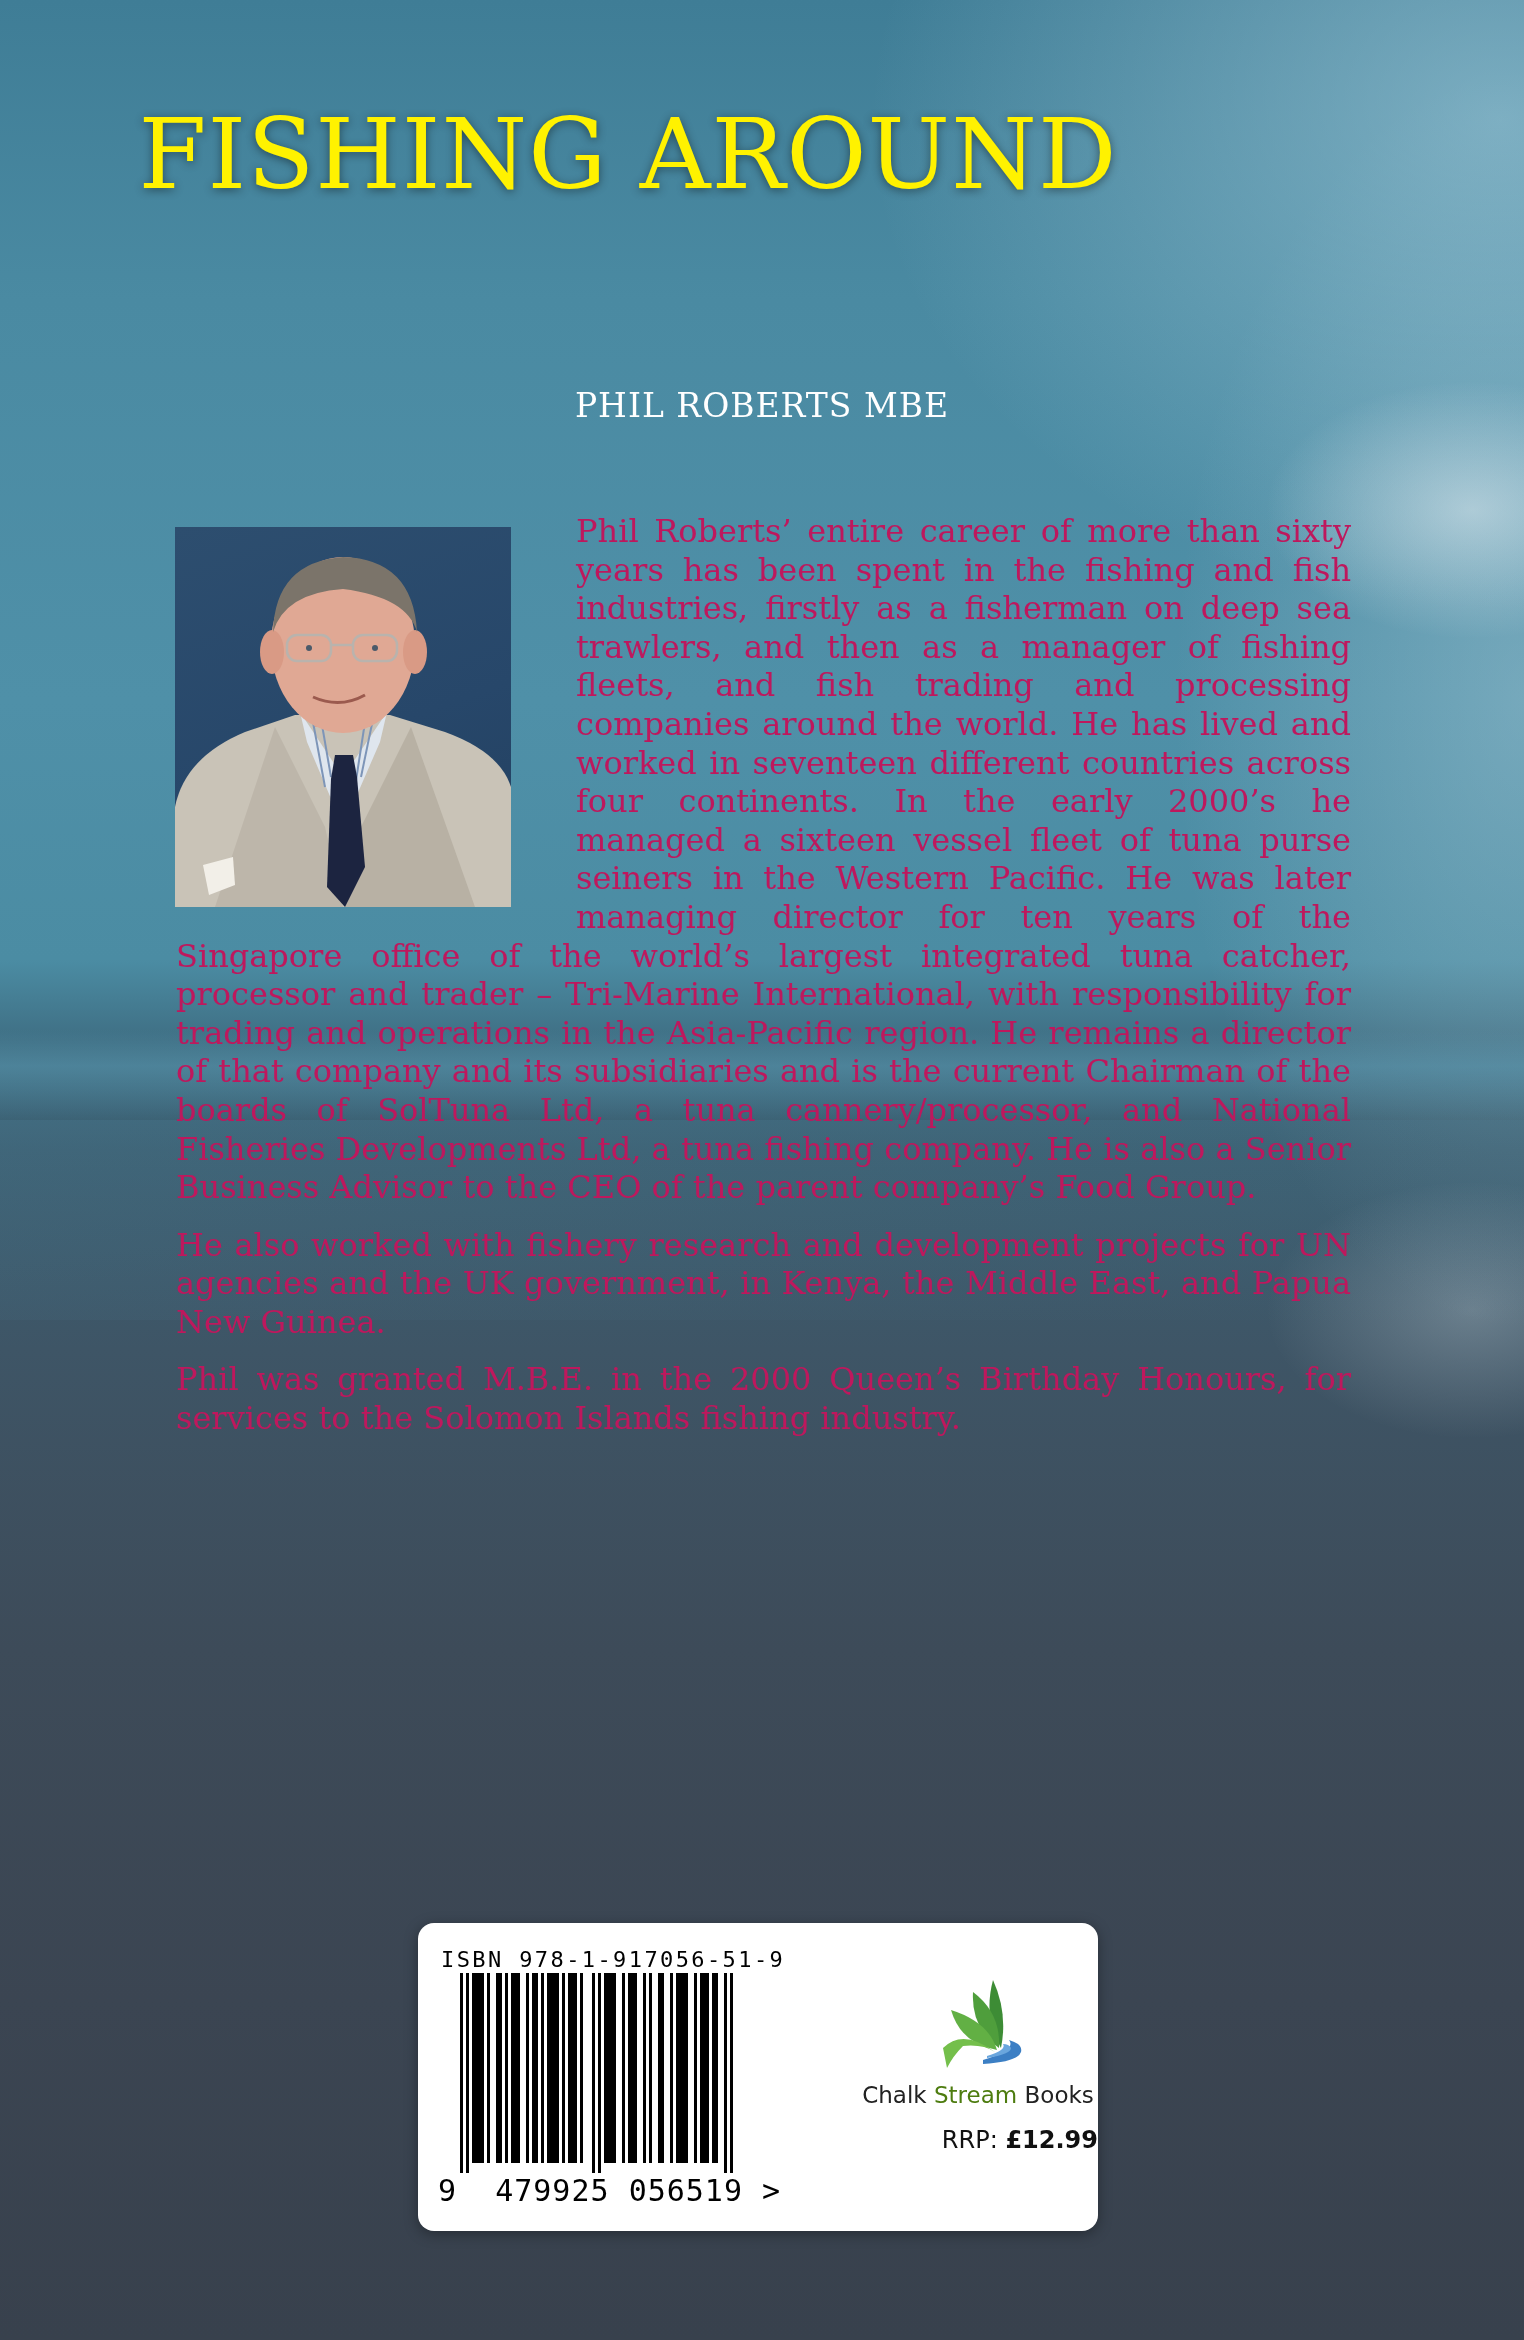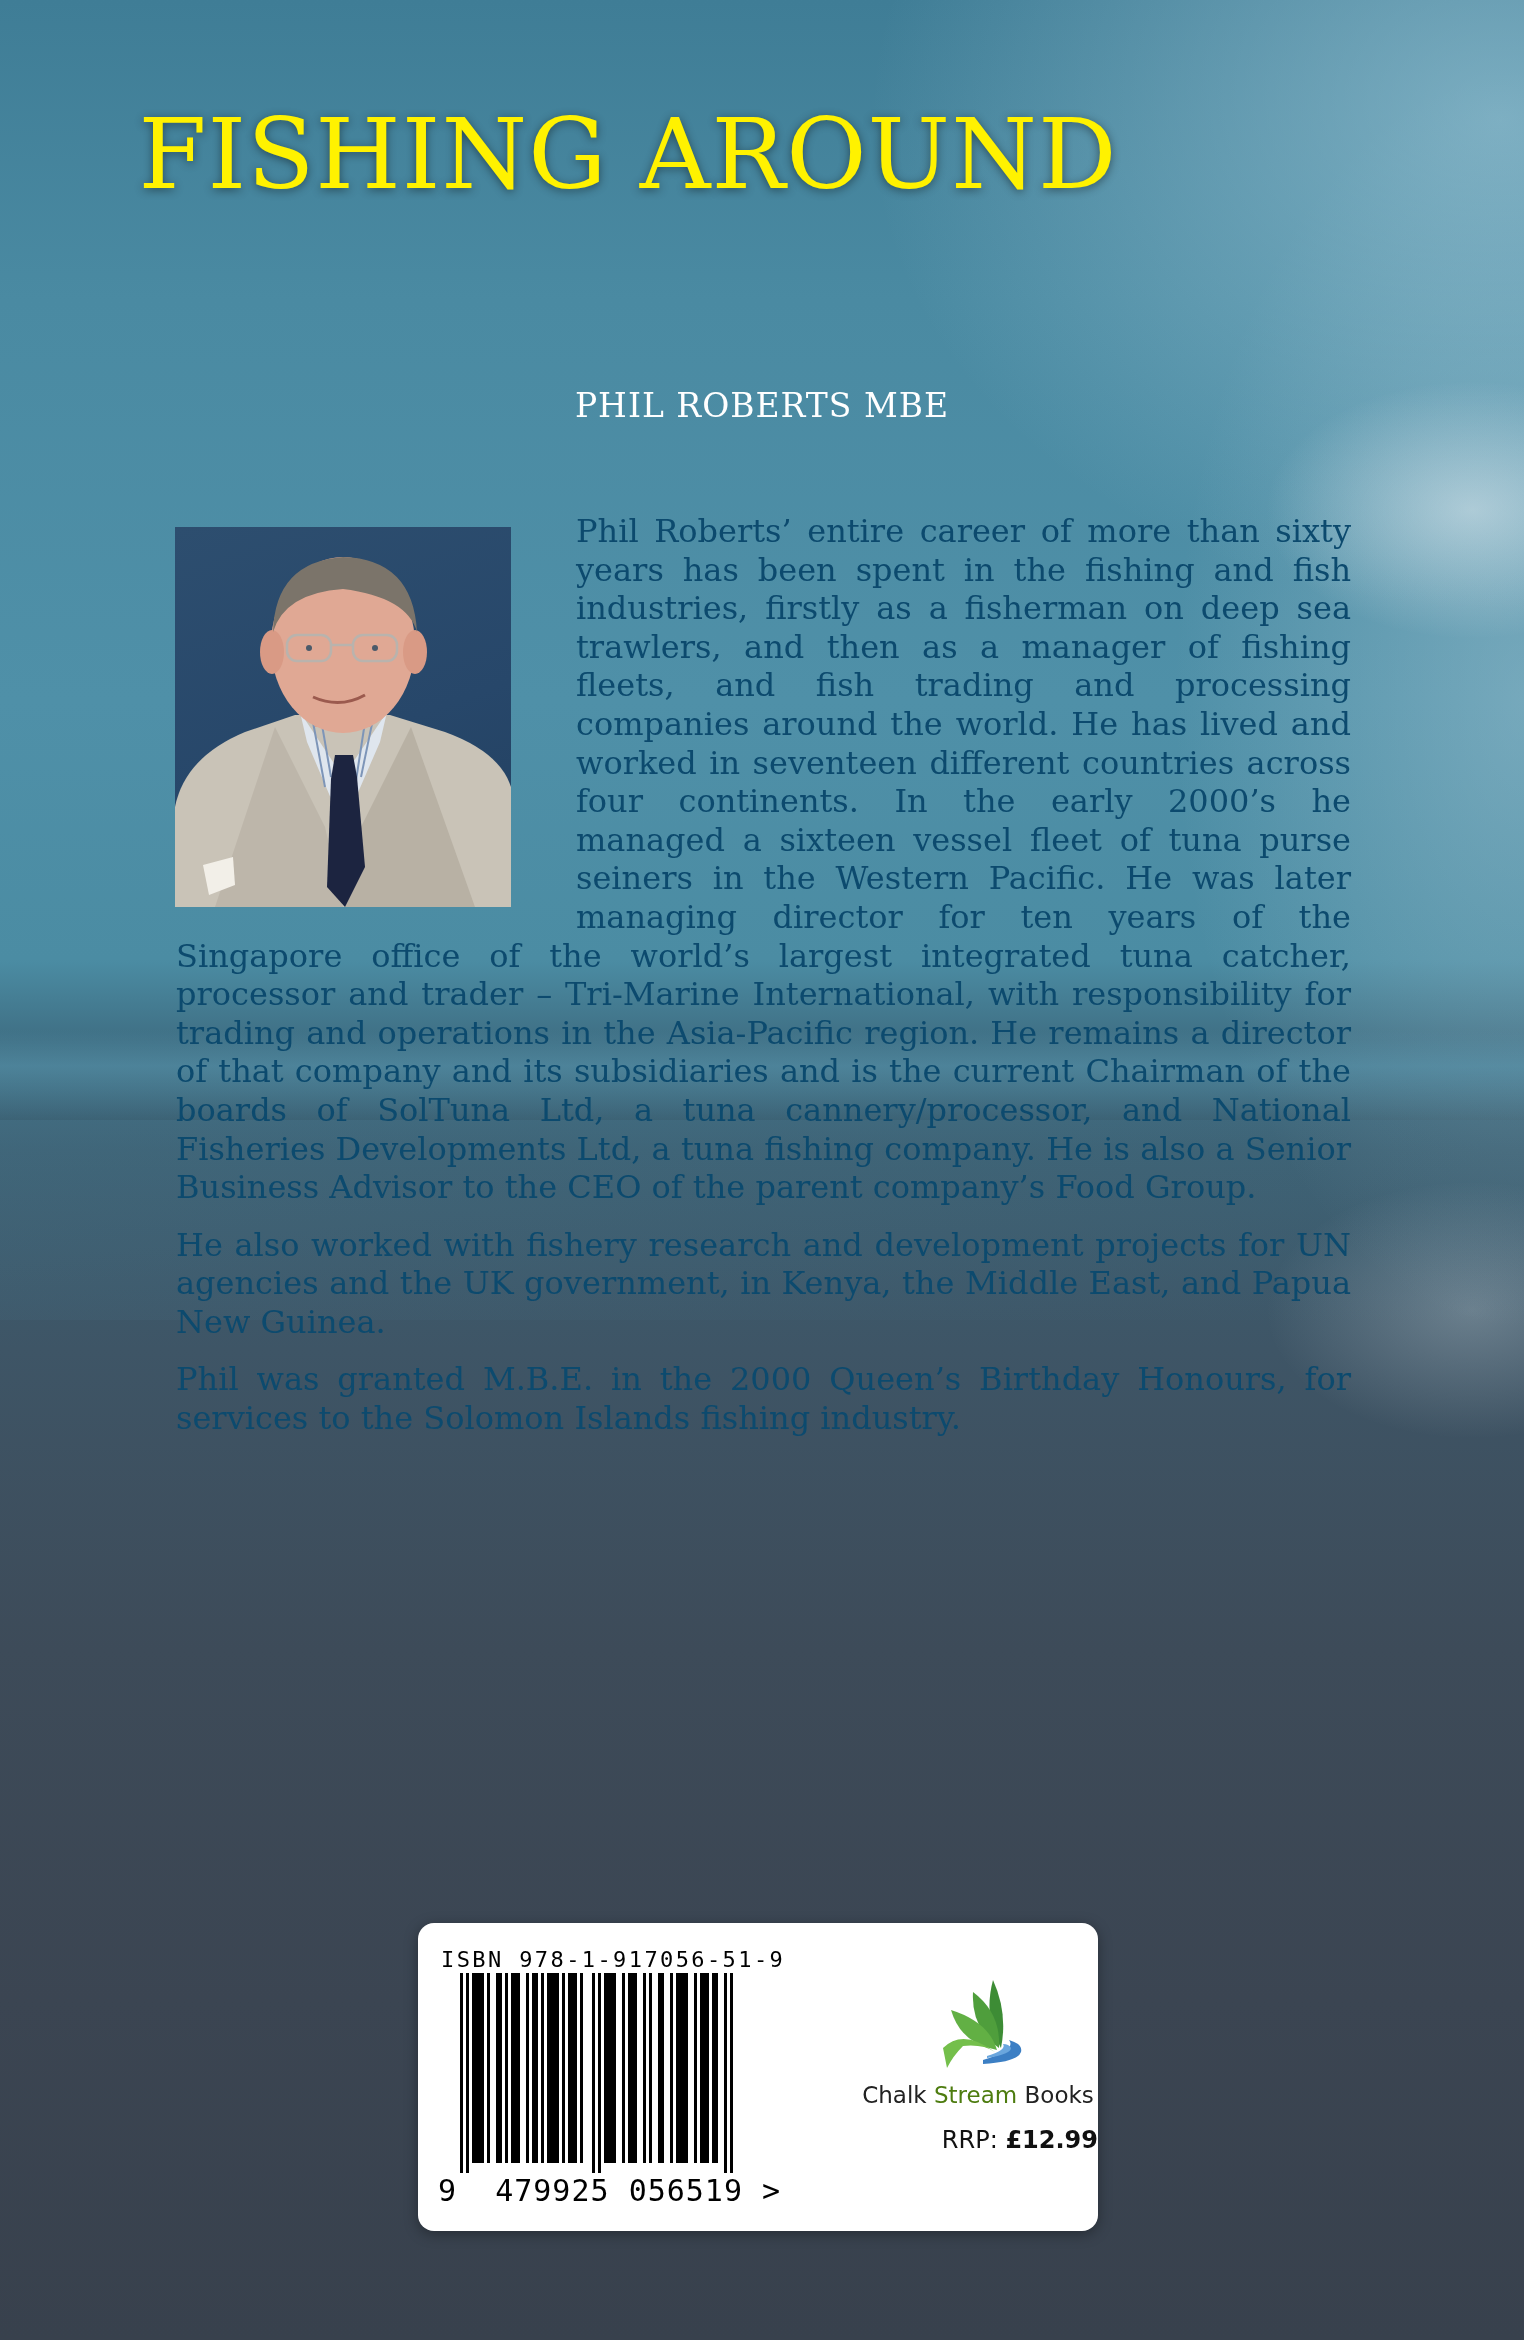--- a/index.html
+++ b/index.html
@@ -50,21 +50,21 @@
     margin: 0; font-weight: normal;
   }
   .photo {
     position: absolute; left: 175px; top: 527px; width: 336px; height: 380px;
     background: linear-gradient(160deg, #2d4e6f 0%, #27476a 55%, #223f5f 100%);
     overflow: hidden;
   }
   .photo svg { display:block; }
   .bio {
     position: absolute; left: 176px; top: 512px; width: 1175px;
-    color: #0c4a6e; font-family: "DejaVu Serif", serif;
+    color: #be185d; font-family: "DejaVu Serif", serif;
     font-size: 32px; line-height: 38.6px;
     text-align: justify; hyphens: none;
   }
   .bio p { margin: 0 0 19px 0; }
   .bio .float-spacer { float: left; width: 400px; height: 386px; }
   .label {
     position: absolute; left: 418px; top: 1923px; width: 680px; height: 308px;
     background: #ffffff; border-radius: 16px;
     box-shadow: 0 3px 14px rgba(0,0,0,0.35);
   }

